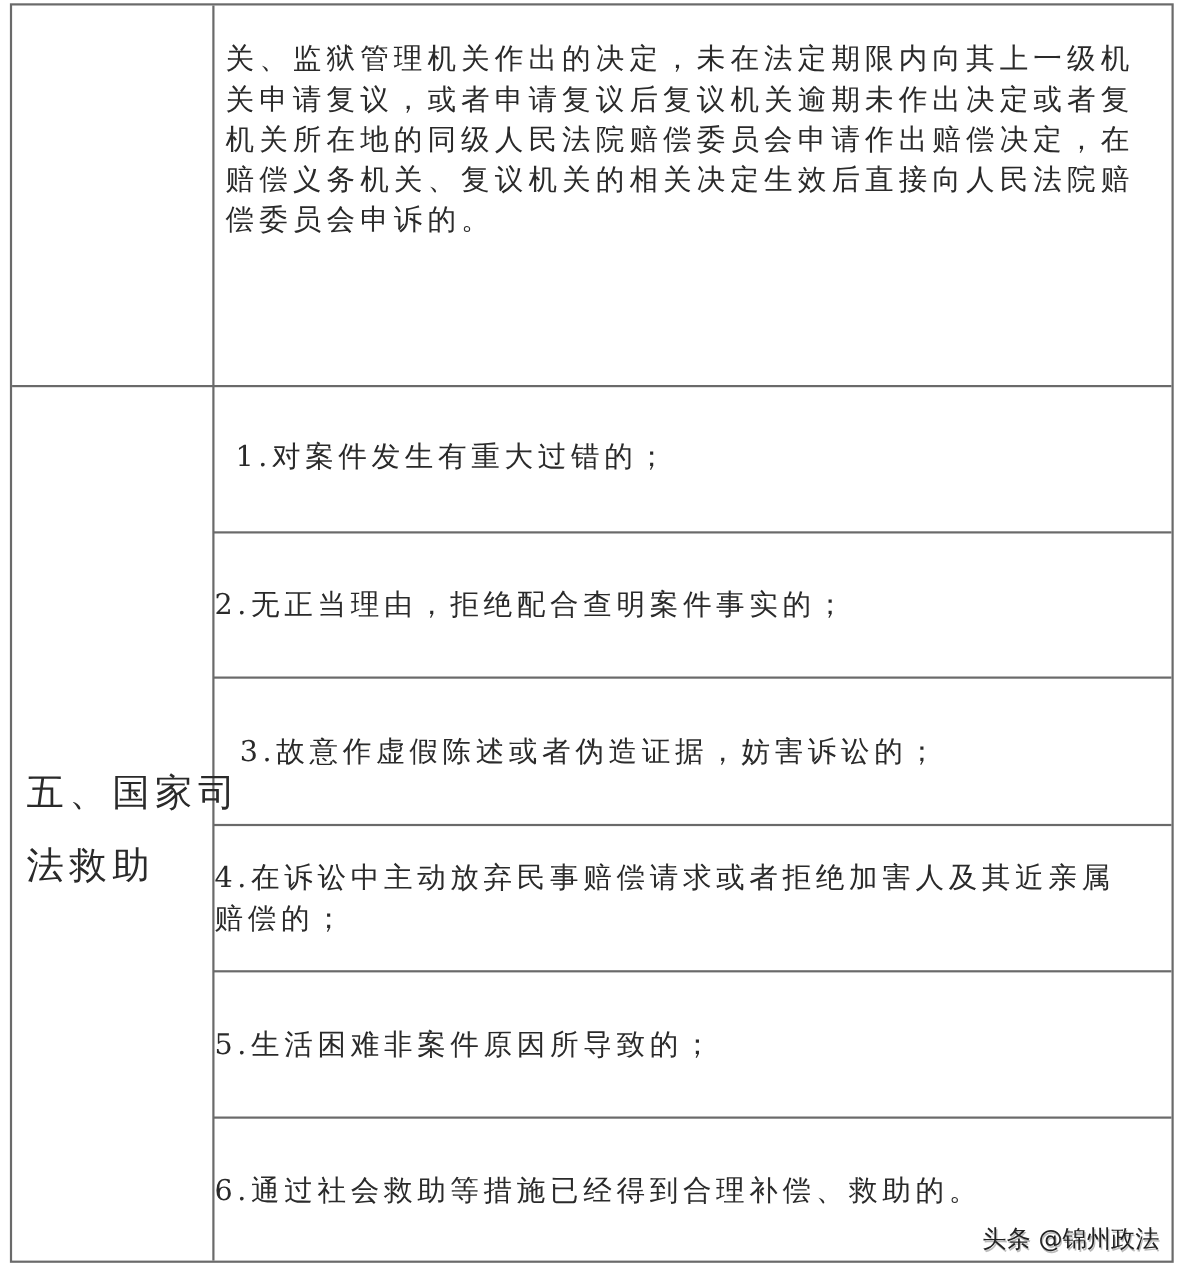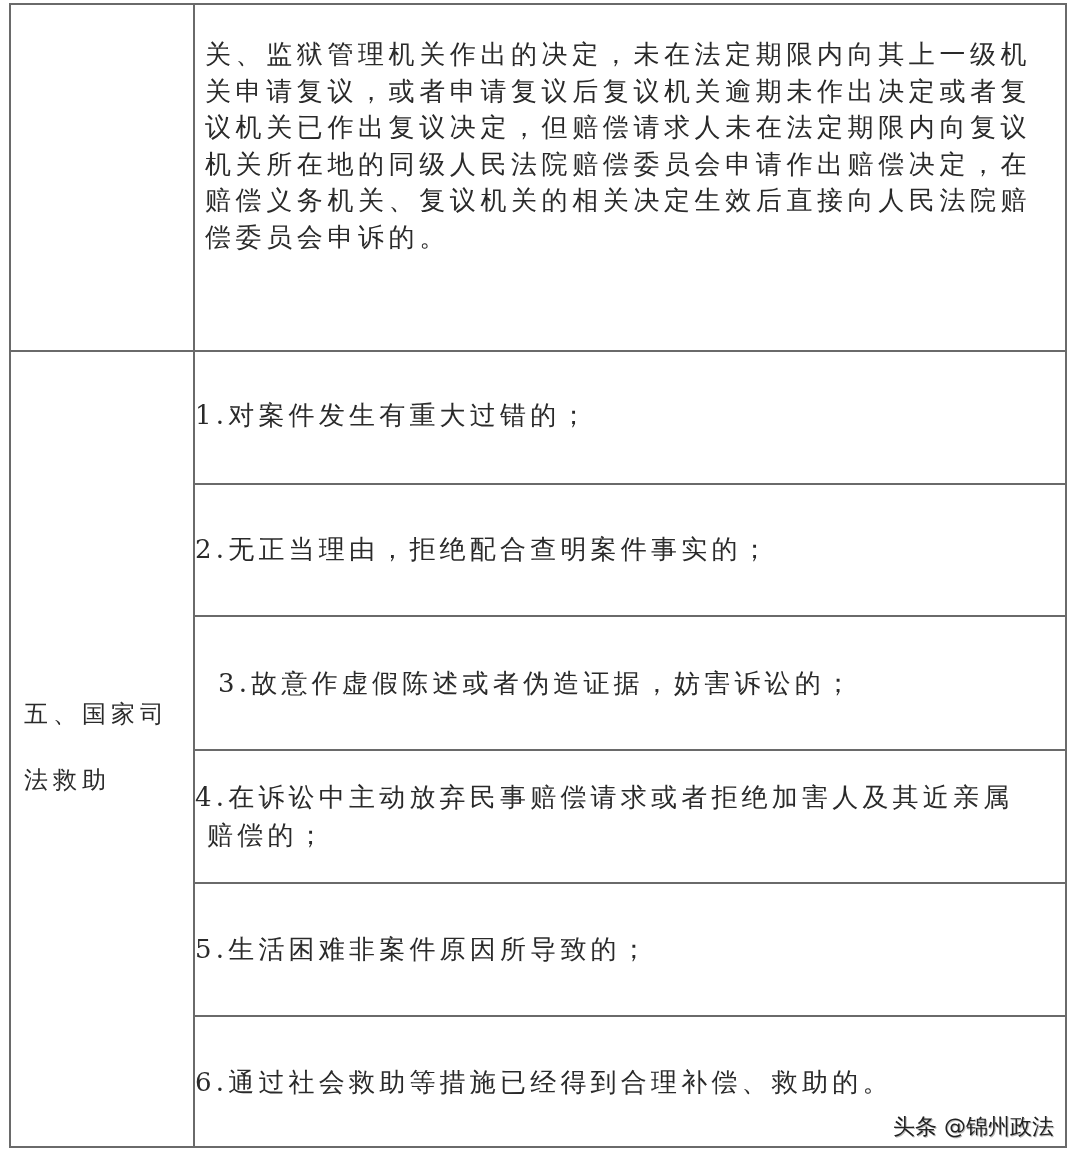--- a/index.html
+++ b/index.html
@@ -6,50 +6,49 @@
   body { width: 1080px; height: 1164px; position: relative; overflow: hidden;
          font-family: "DejaVu Serif", "Liberation Serif", serif; color: #2a2a2a; }
   .tbl { position: absolute; left: 9px; top: 3px; width: 1058px; height: 1145px;
          border: 2px solid #6a6a6a; box-sizing: border-box; }
   .vline { position: absolute; left: 182px; top: 0; bottom: 0; width: 2px; background: #6a6a6a; }
   .hline { position: absolute; left: 0; right: 0; height: 2px; background: #6a6a6a; }
   .hline.inner { left: 183px; }
   .cell { position: absolute; box-sizing: border-box; }
   .content-text { font-size: 26px; line-height: 36.6px; letter-spacing: 4.6px; text-align: justify; }
   .row-text { position: absolute; left: 195px; font-size: 26px; letter-spacing: 4.2px; white-space: nowrap; }
-  .left-label { position: absolute; left: 24px; font-size: 24px; letter-spacing: 5px; white-space: nowrap; }
+  .left-label { position: absolute; left: 24px; font-size: 34px; letter-spacing: 5px; white-space: nowrap; }
   .watermark { position: absolute; right: 26px; bottom: 22px; font-family: "DejaVu Sans", "Liberation Sans", sans-serif;
                font-size: 22px; color: #222; text-shadow: 1px 1px 0 #bbb; letter-spacing: 0px; }
 </style>
 </head>
 <body>
 
 <div class="tbl">
   <div class="vline"></div>
   <div class="hline" style="top:345px;"></div>
   <div class="hline inner" style="top:478px;"></div>
   <div class="hline inner" style="top:610px;"></div>
   <div class="hline inner" style="top:744px;"></div>
   <div class="hline inner" style="top:877px;"></div>
   <div class="hline inner" style="top:1010px;"></div>
 </div>
 
 <div class="cell" style="left:205px; top:36px; width:860px;">
   <div class="content-text">关、监狱管理机关作出的决定，未在法定期限内向其上一级机</div>
   <div class="content-text">关申请复议，或者申请复议后复议机关逾期未作出决定或者复</div>
-  <div class="content-text">议机关已作出复议决定，但赔偿请求人未在法定期限内向复议</div>
   <div class="content-text">机关所在地的同级人民法院赔偿委员会申请作出赔偿决定，在</div>
   <div class="content-text">赔偿义务机关、复议机关的相关决定生效后直接向人民法院赔</div>
   <div class="content-text">偿委员会申诉的。</div>
 </div>
 
 <div class="left-label" style="top:698px;">五、国家司</div>
 <div class="left-label" style="top:764px;">法救助</div>
 
-<div class="row-text" style="top:398px;">1.对案件发生有重大过错的；</div>
+<div class="row-text" style="top:398px;padding-left:19px;">1.对案件发生有重大过错的；</div>
 <div class="row-text" style="top:532px;">2.无正当理由，拒绝配合查明案件事实的；</div>
 <div class="row-text" style="top:666px;padding-left:23px;">3.故意作虚假陈述或者伪造证据，妨害诉讼的；</div>
 <div class="row-text" style="top:780px;">4.在诉讼中主动放弃民事赔偿请求或者拒绝加害人及其近亲属</div>
-<div class="row-text" style="top:818px;padding-left:12px;">赔偿的；</div>
+<div class="row-text" style="top:818px;">赔偿的；</div>
 <div class="row-text" style="top:932px;">5.生活困难非案件原因所导致的；</div>
 <div class="row-text" style="top:1065px;">6.通过社会救助等措施已经得到合理补偿、救助的。</div>
 
 <div class="watermark">头条 @锦州政法</div>
 
 </body></html>

